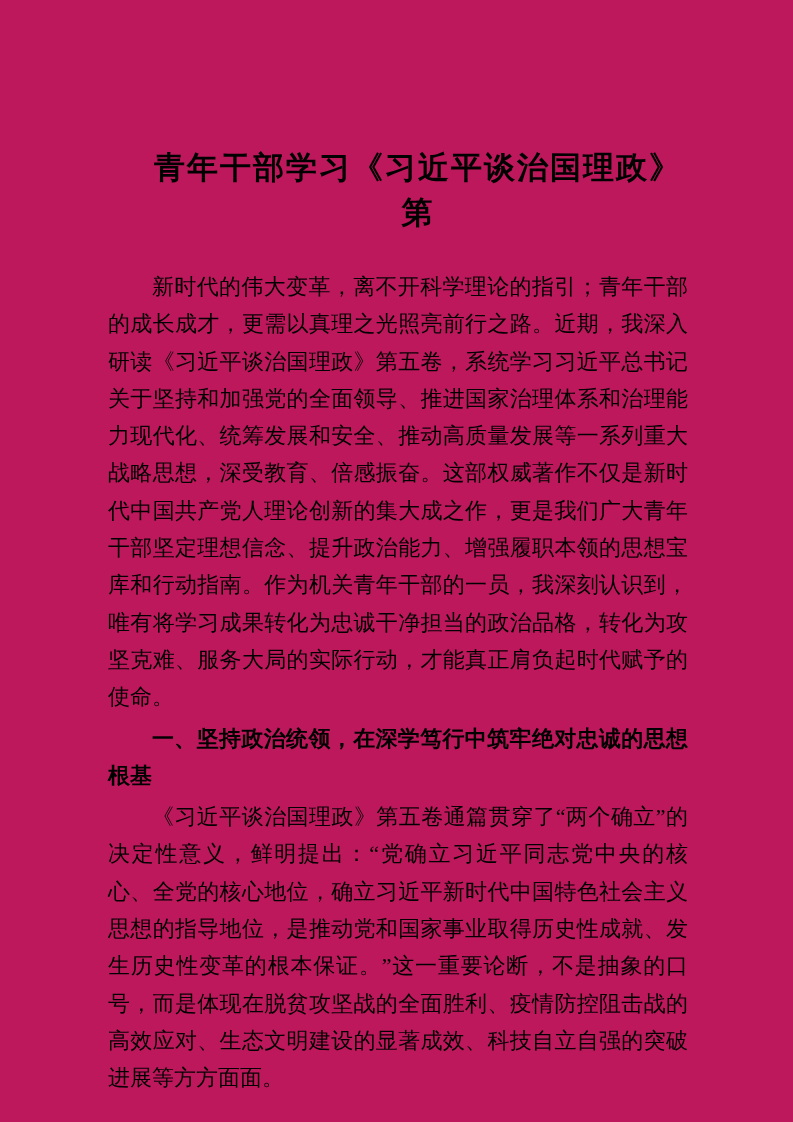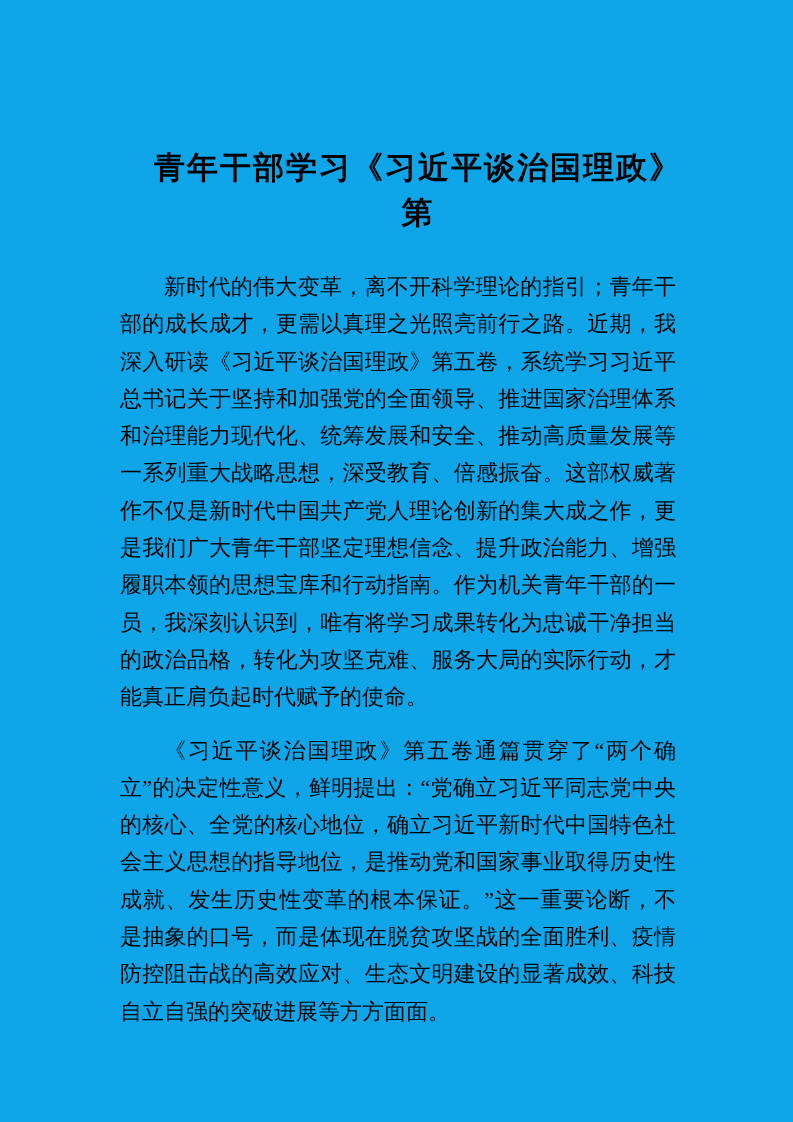--- a/index.html
+++ b/index.html
@@ -4,21 +4,21 @@
 <style>
   html, body {
     margin: 0;
     padding: 0;
     background: #ffffff;
   }
   .page {
     position: relative;
     width: 793px;
     height: 1122px;
-    background: #0ea5e9;
+    background: #be185d;
     color: #000000;
     font-family: "Liberation Serif", "DejaVu Serif", serif;
     overflow: hidden;
   }
   .content {
     position: absolute;
     left: 104px;
     top: 0;
     width: 588px;
   }
@@ -30,21 +30,21 @@
     text-align: center;
     letter-spacing: 2px;
   }
   .doc-title .title-line {
     display: block;
   }
   .doc-title .title-line.first {
     padding-left: 40px; 
   }
   .para {
-    margin: 16px;
+    margin: 4px;
     font-size: 22px;
     line-height: 37.3px;
     text-align: justify;
     text-justify: inter-ideograph;
     text-indent: 2em;
     font-weight: normal;
     letter-spacing: 0;
     word-break: break-all;
   }
   .para.heading {
@@ -56,17 +56,18 @@
 
 <div class="page">
   <div class="content">
 
     <h1 class="doc-title">
       <span class="title-line first">青年干部学习《习近平谈治国理政》第</span>
     </h1>
 
     <p class="para">新时代的伟大变革，离不开科学理论的指引；青年干部的成长成才，更需以真理之光照亮前行之路。近期，我深入研读《习近平谈治国理政》第五卷，系统学习习近平总书记关于坚持和加强党的全面领导、推进国家治理体系和治理能力现代化、统筹发展和安全、推动高质量发展等一系列重大战略思想，深受教育、倍感振奋。这部权威著作不仅是新时代中国共产党人理论创新的集大成之作，更是我们广大青年干部坚定理想信念、提升政治能力、增强履职本领的思想宝库和行动指南。作为机关青年干部的一员，我深刻认识到，唯有将学习成果转化为忠诚干净担当的政治品格，转化为攻坚克难、服务大局的实际行动，才能真正肩负起时代赋予的使命。</p>
 
+    <p class="para heading">一、坚持政治统领，在深学笃行中筑牢绝对忠诚的思想根基</p>
 
     <p class="para">《习近平谈治国理政》第五卷通篇贯穿了“两个确立”的决定性意义，鲜明提出：“党确立习近平同志党中央的核心、全党的核心地位，确立习近平新时代中国特色社会主义思想的指导地位，是推动党和国家事业取得历史性成就、发生历史性变革的根本保证。”这一重要论断，不是抽象的口号，而是体现在脱贫攻坚战的全面胜利、疫情防控阻击战的高效应对、生态文明建设的显著成效、科技自立自强的突破进展等方方面面。</p>
 
   </div>
 </div>
 
 </body></html>

